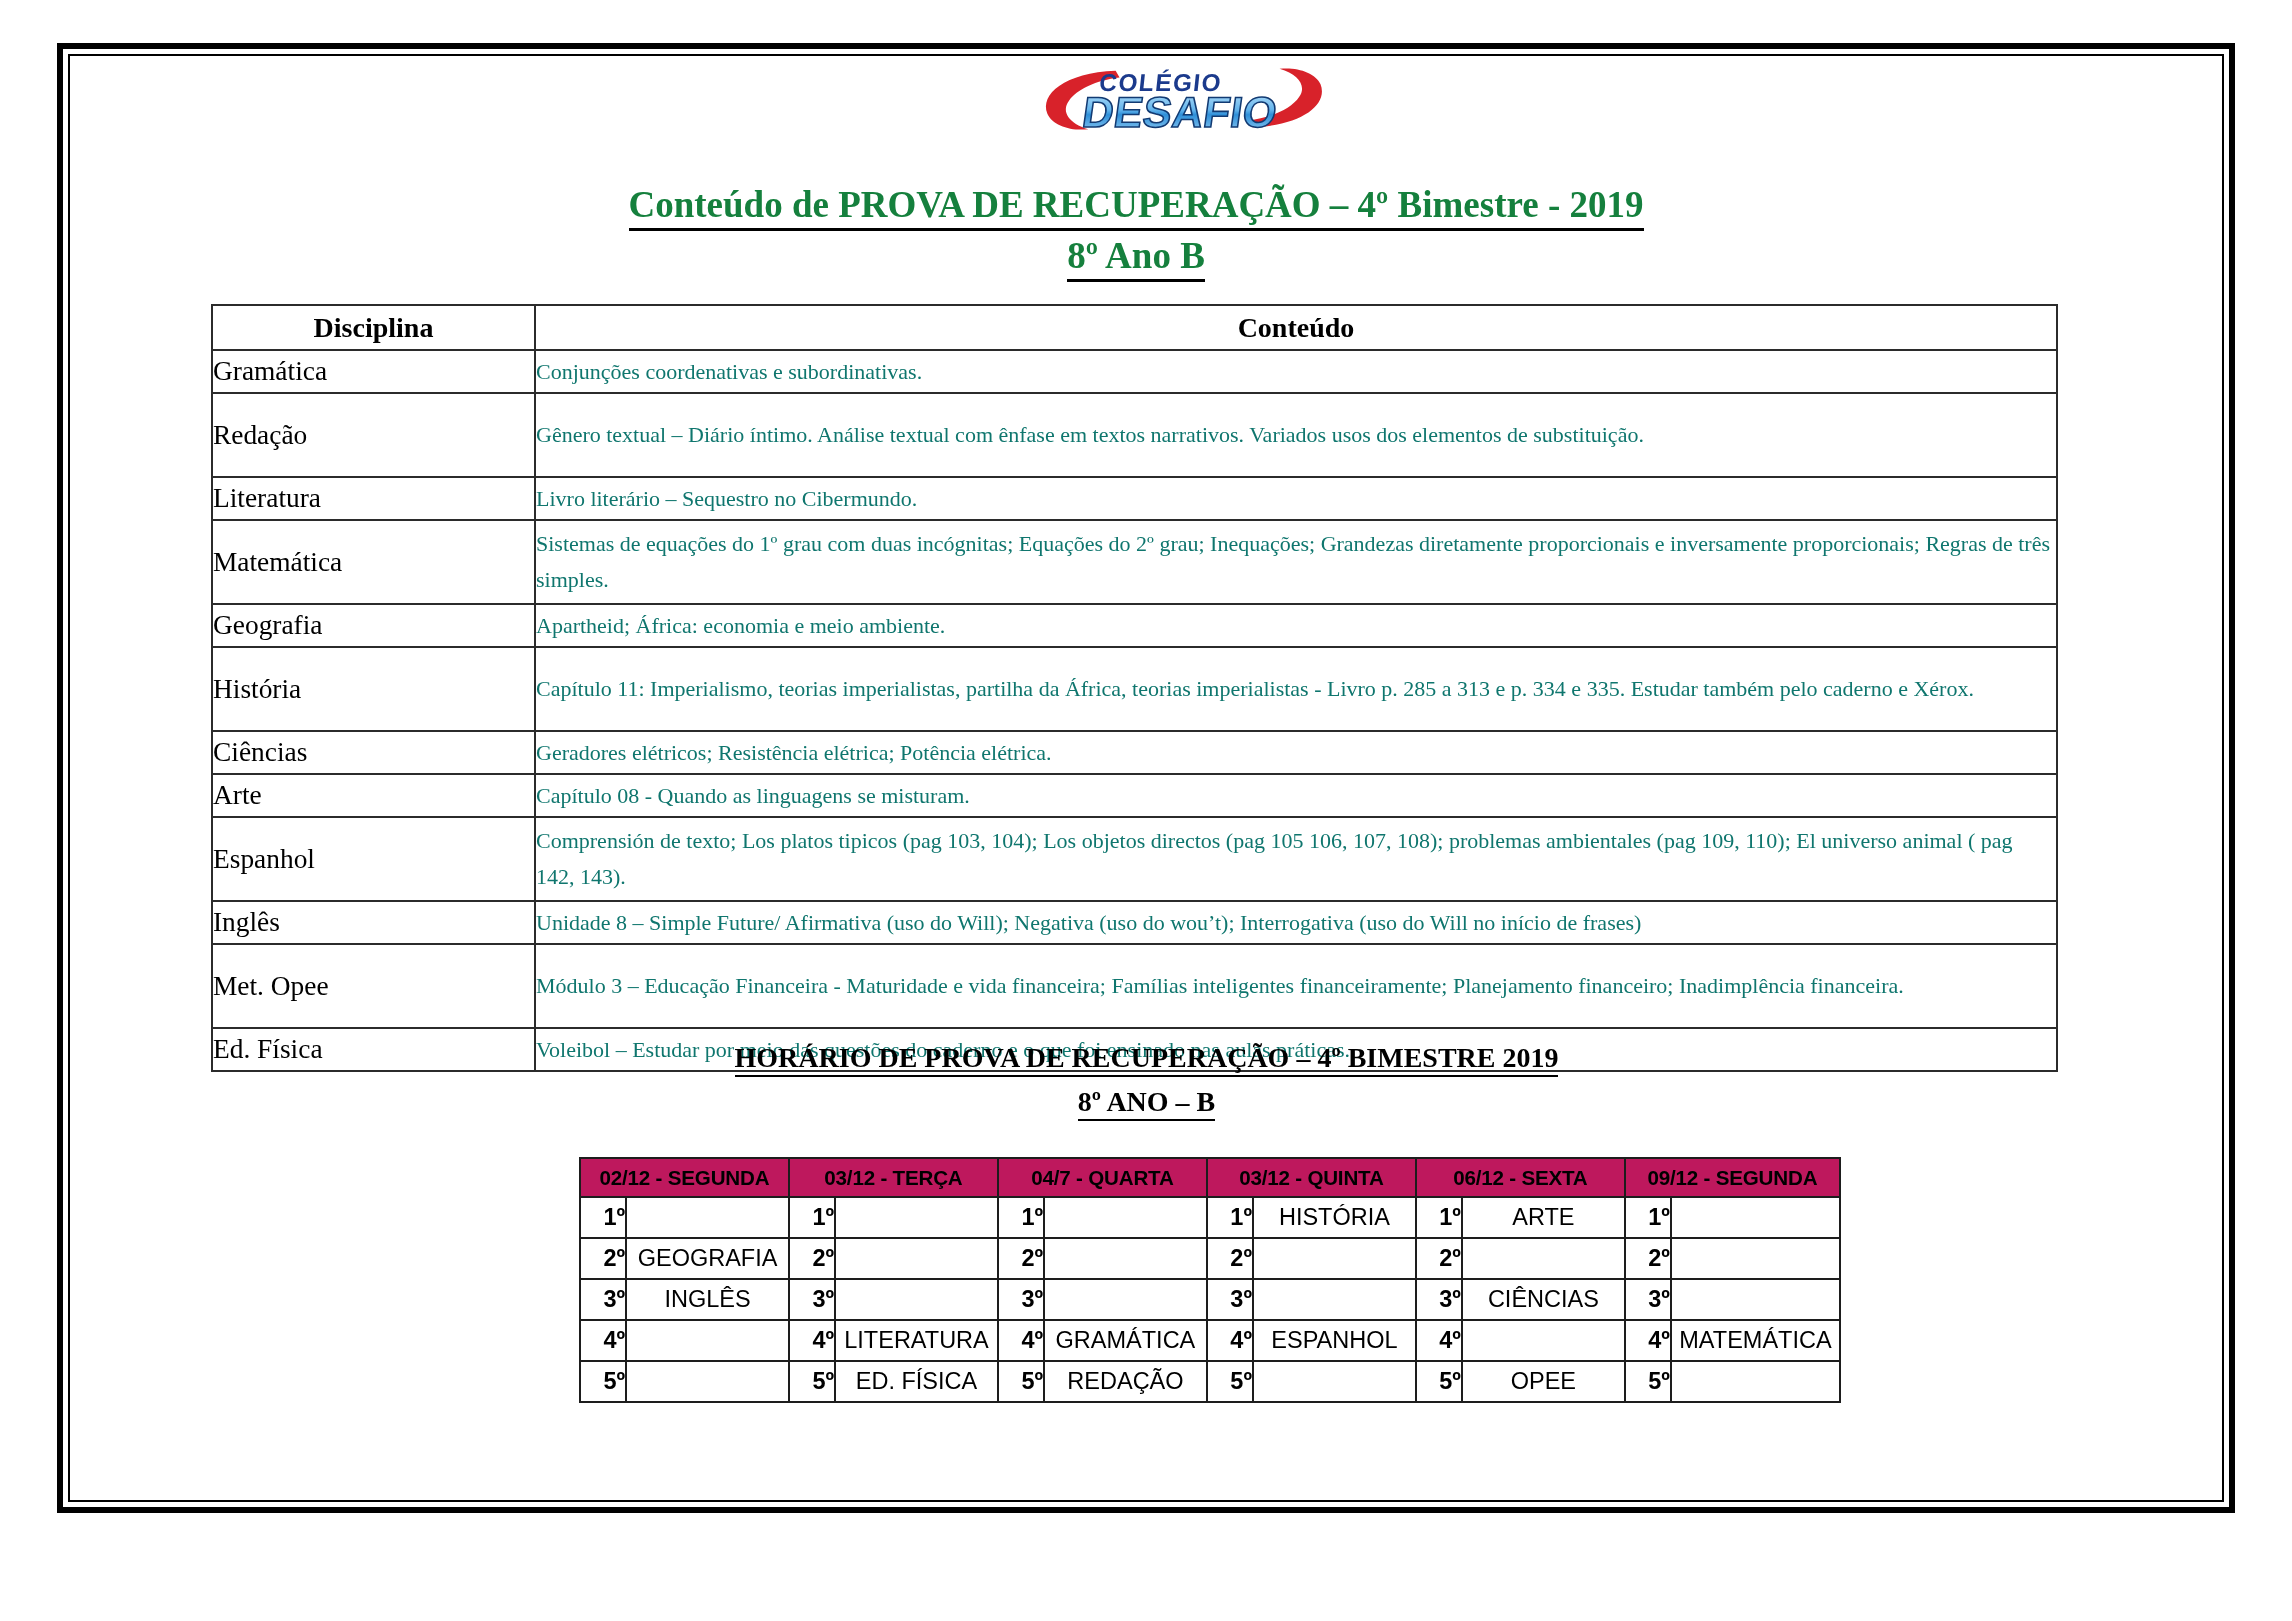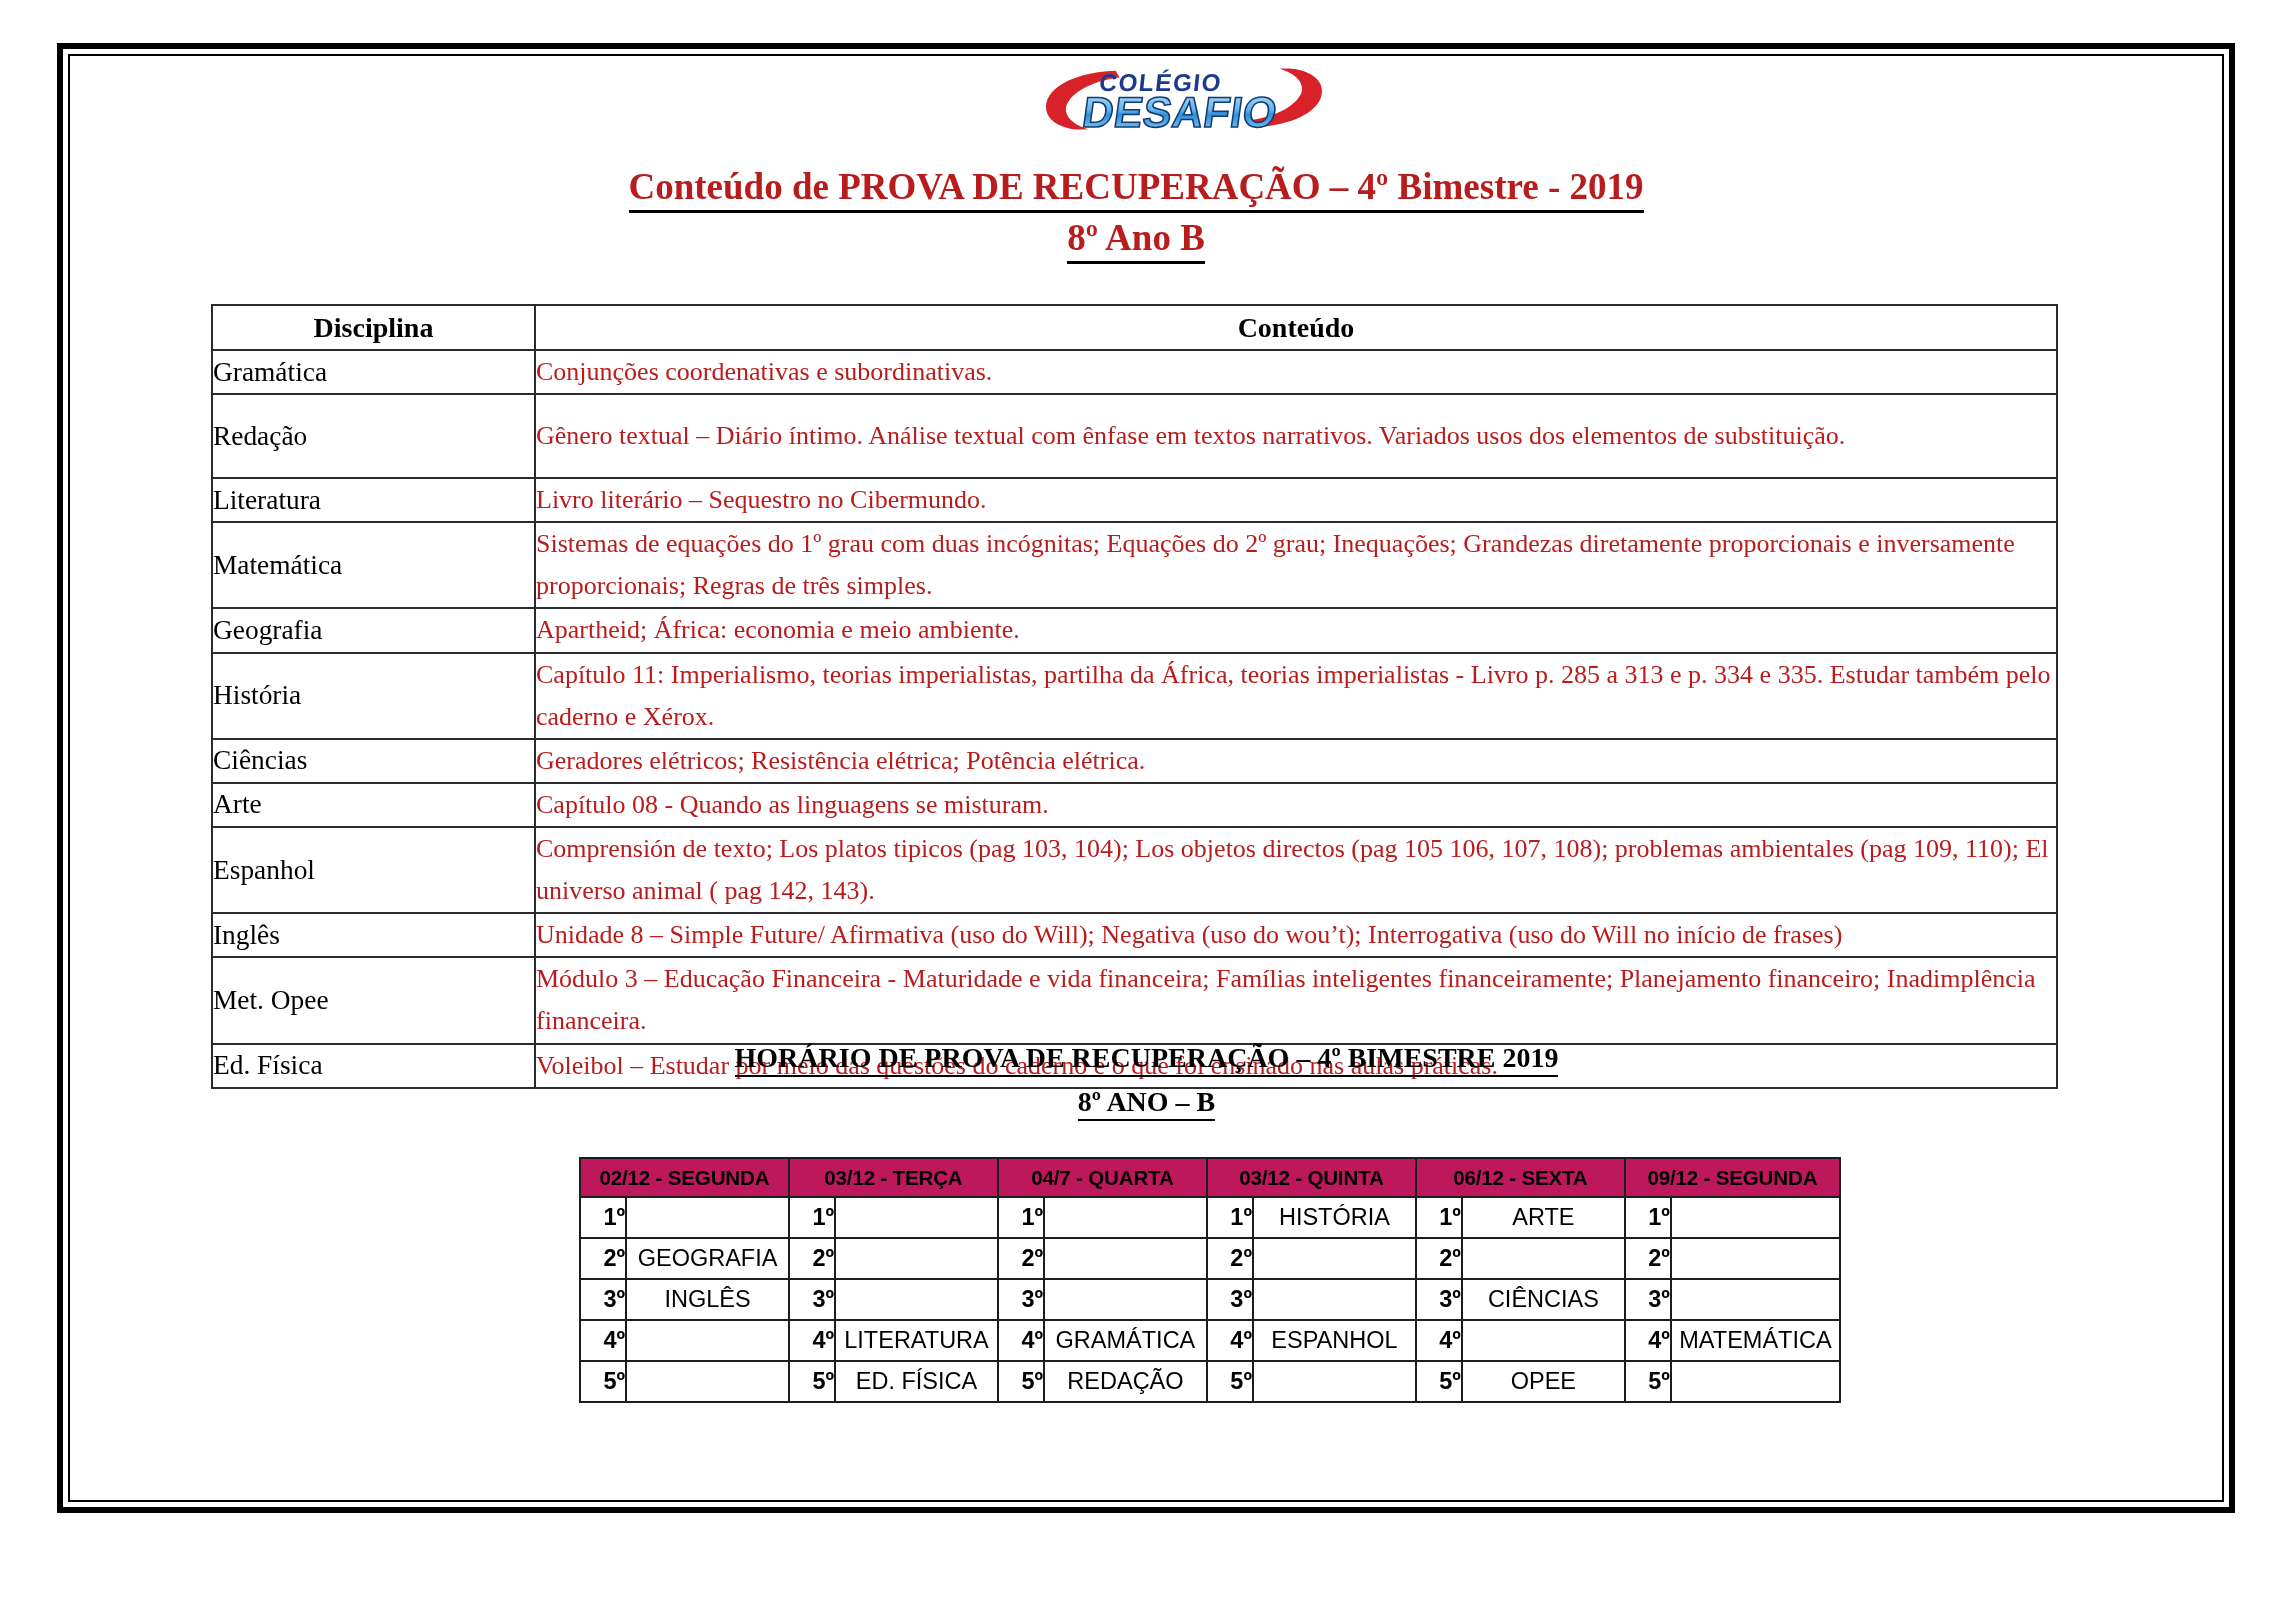--- a/index.html
+++ b/index.html
@@ -53,21 +53,22 @@
   .logo svg { display: block; }
 
   
   .doc-title {
     position: absolute;
     left: 0;
     width: 2272px;
     text-align: center;
     font-family: "Liberation Serif", serif;
     font-weight: bold;
-    color: #b91c1c;
+    color: #15803d;
+    margin-top: 18px;
   }
   .title-line1 {
     top: 165px;
     font-size: 37px;
     letter-spacing: 0px;
   }
   .title-line2 {
     top: 216px;
     font-size: 37px;
   }
@@ -118,22 +119,22 @@
     color: #000;
   }
   td.disc {
     font-family: "Liberation Serif", serif;
     font-size: 27.4px;
     color: #000;
     padding: 5.9px 0 5.9px 13.7px;
   }
   td.cont {
     font-family: "Liberation Sans", sans-serif;
-    font-size: 26px;
-    color: #b91c1c;
+    font-size: 22px;
+    color: #0f766e;
     padding: 7.8px 11.8px 7.8px 13.7px;
     line-height: 1.62;
   }
   tr.r1 td { height: 41px; }
   tr.r2 td { height: 82px; }
 
   
   table.sched {
     position: absolute;
     left: 579px;

